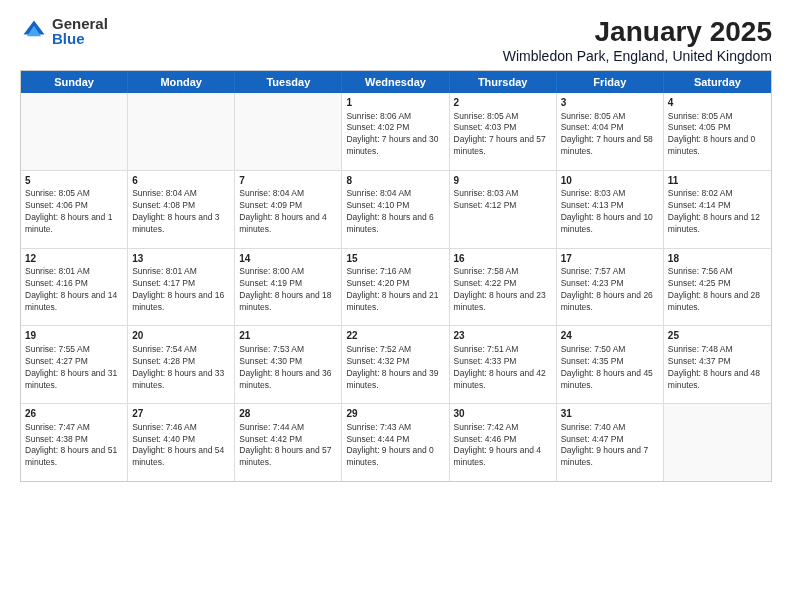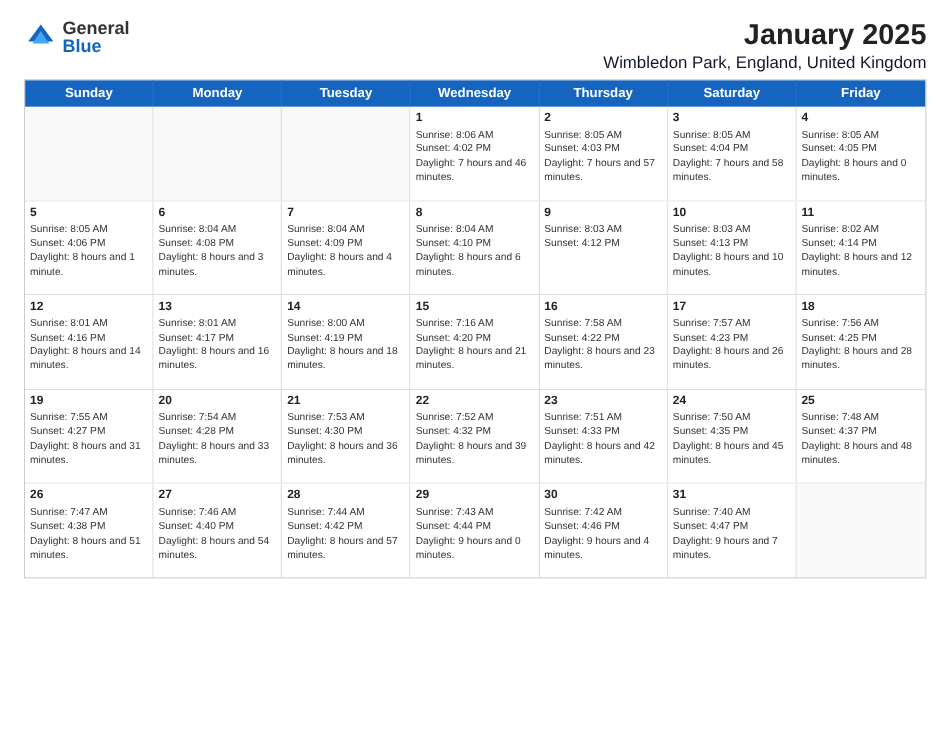--- a/index.html
+++ b/index.html
@@ -44,21 +44,21 @@
       color: #1565c0;
     }
     .logo-icon {
       width: 28px;
       height: 28px;
     }
     .title-block {
       text-align: right;
     }
     .cal-title {
-      font-size: 24px;
+      font-size: 28px;
       font-weight: bold;
       color: #222;
     }
     .cal-subtitle {
       font-size: 14px;
       color: #0f172a;
     }
     .calendar {
       flex: 1;
       display: flex;
@@ -135,33 +135,33 @@
       <div class="cal-subtitle">Wimbledon Park, England, United Kingdom</div>
     </div>
   </div>
   <div class="calendar">
     <div class="cal-header-row">
     <div class="cal-header-cell">Sunday</div>
         <div class="cal-header-cell">Monday</div>
         <div class="cal-header-cell">Tuesday</div>
         <div class="cal-header-cell">Wednesday</div>
         <div class="cal-header-cell">Thursday</div>
+        <div class="cal-header-cell">Friday</div>
         <div class="cal-header-cell">Saturday</div>
-        <div class="cal-header-cell">Friday</div>
       </div>
     <div class="cal-body">
     <div class="cal-week">
           <div class="cal-cell empty"></div>
           <div class="cal-cell empty"></div>
           <div class="cal-cell empty"></div>
           <div class="cal-cell">
             <span class="day-num">1</span>
             <div class="cell-text">Sunrise: 8:06 AM</div>
             <div class="cell-text">Sunset: 4:02 PM</div>
-            <div class="cell-text">Daylight: 7 hours and 46 minutes.</div>
+            <div class="cell-text">Daylight: 7 hours and 30 minutes.</div>
           </div>
           <div class="cal-cell">
             <span class="day-num">2</span>
             <div class="cell-text">Sunrise: 8:05 AM</div>
             <div class="cell-text">Sunset: 4:03 PM</div>
             <div class="cell-text">Daylight: 7 hours and 57 minutes.</div>
           </div>
           <div class="cal-cell">
             <span class="day-num">3</span>
             <div class="cell-text">Sunrise: 8:05 AM</div>

